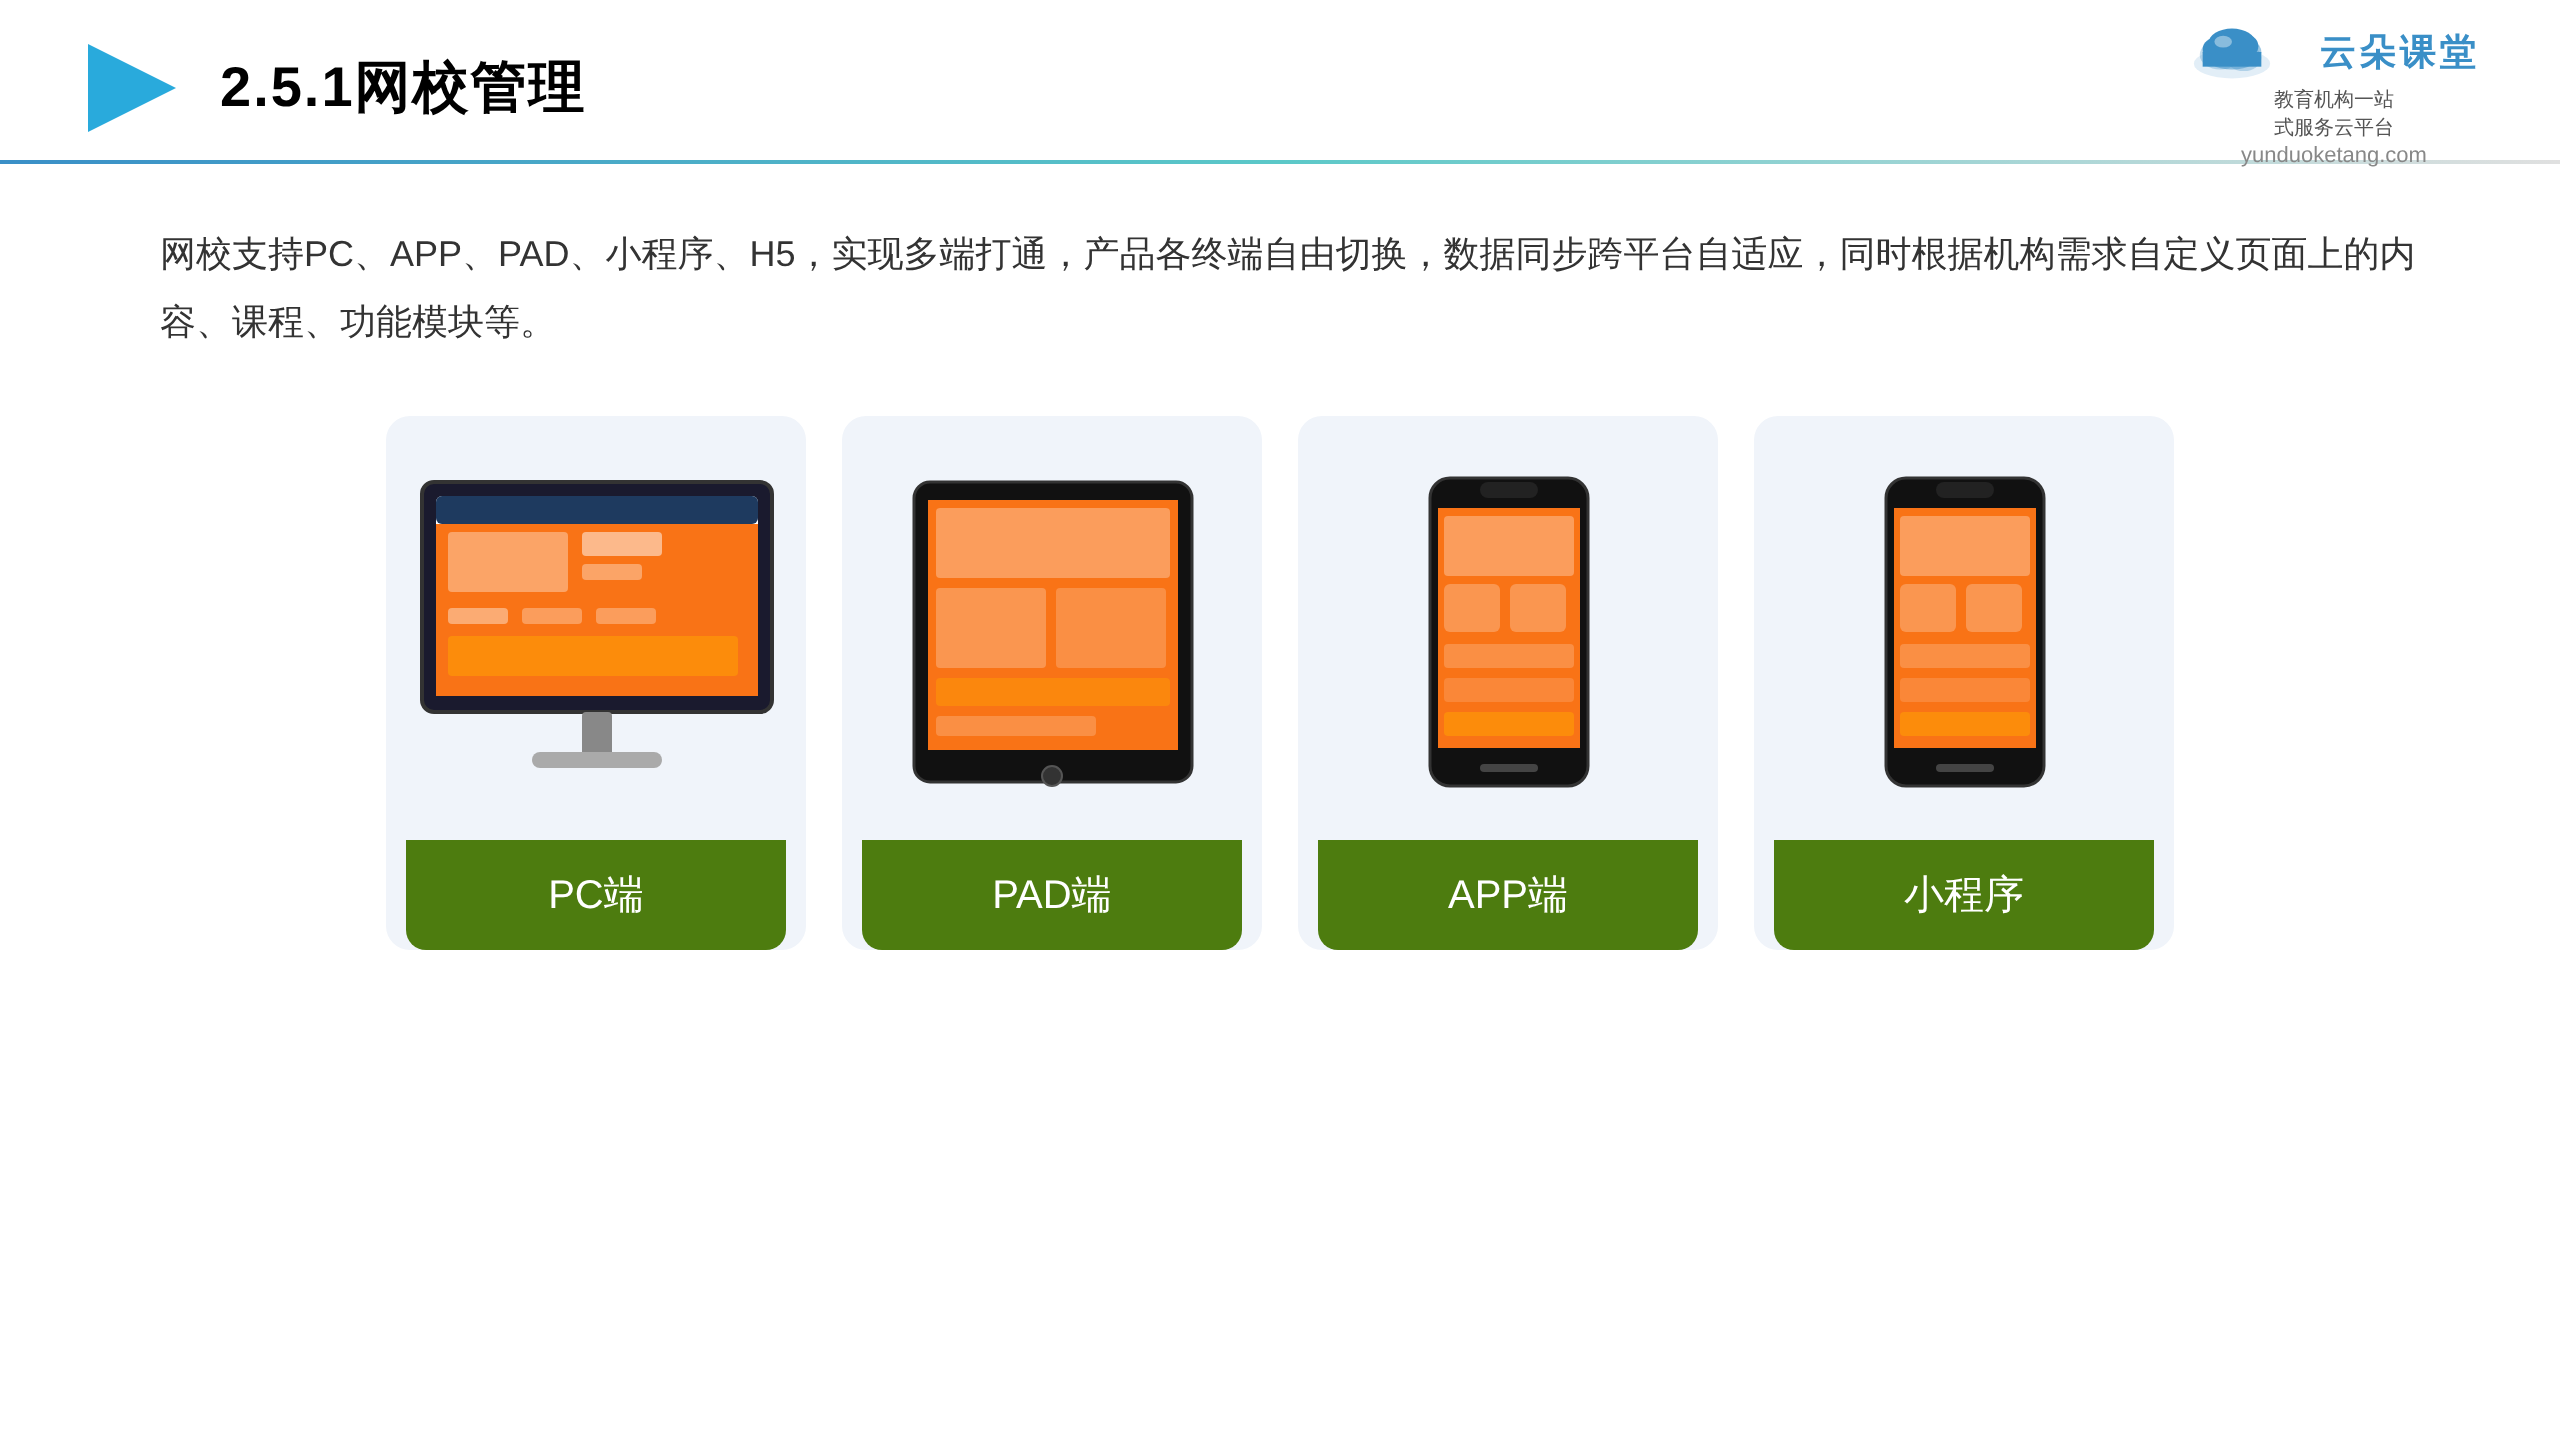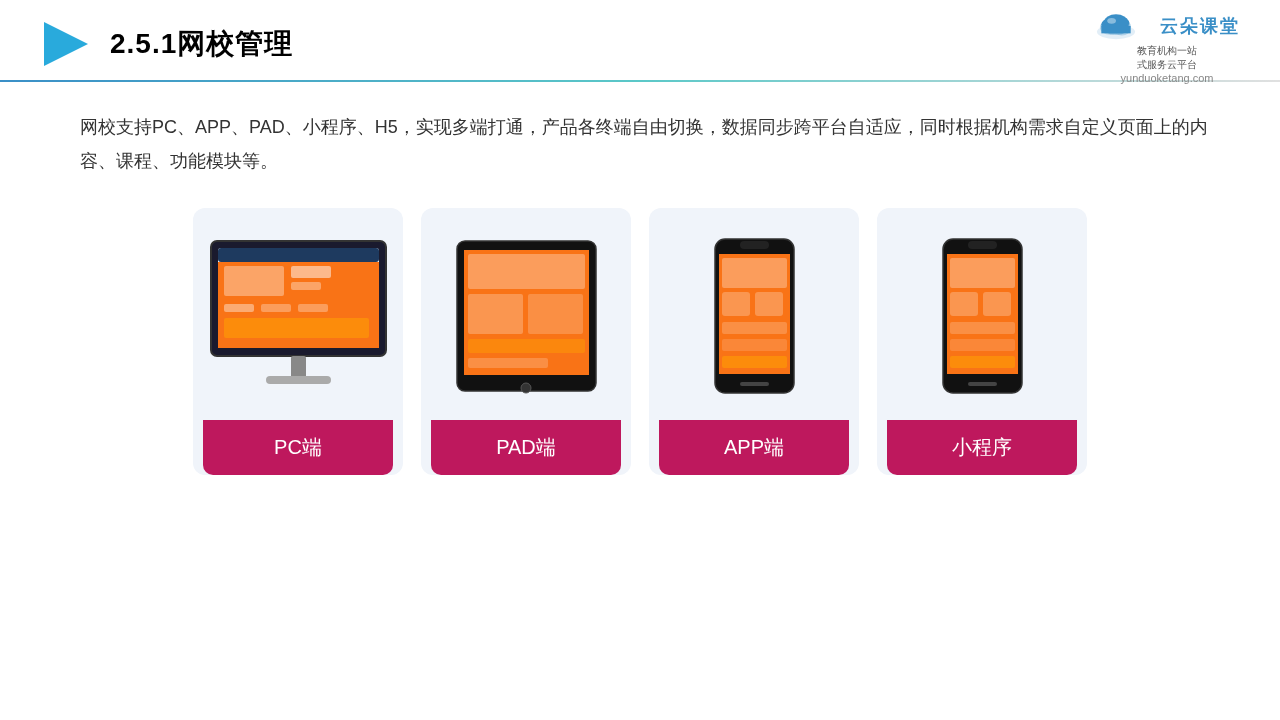--- a/index.html
+++ b/index.html
@@ -123,21 +123,21 @@
     }
 
     
     .tablet-mockup {
       width: 145px;
       height: 160px;
     }
 
     .card-label {
       width: 100%;
-      background: #be185d;
+      background: #4d7c0f;
       color: #fff;
       text-align: center;
       font-size: 20px;
       font-weight: 500;
       padding: 14px 0;
       border-radius: 0 0 10px 10px;
       margin-top: auto;
     }
 
   </style>

